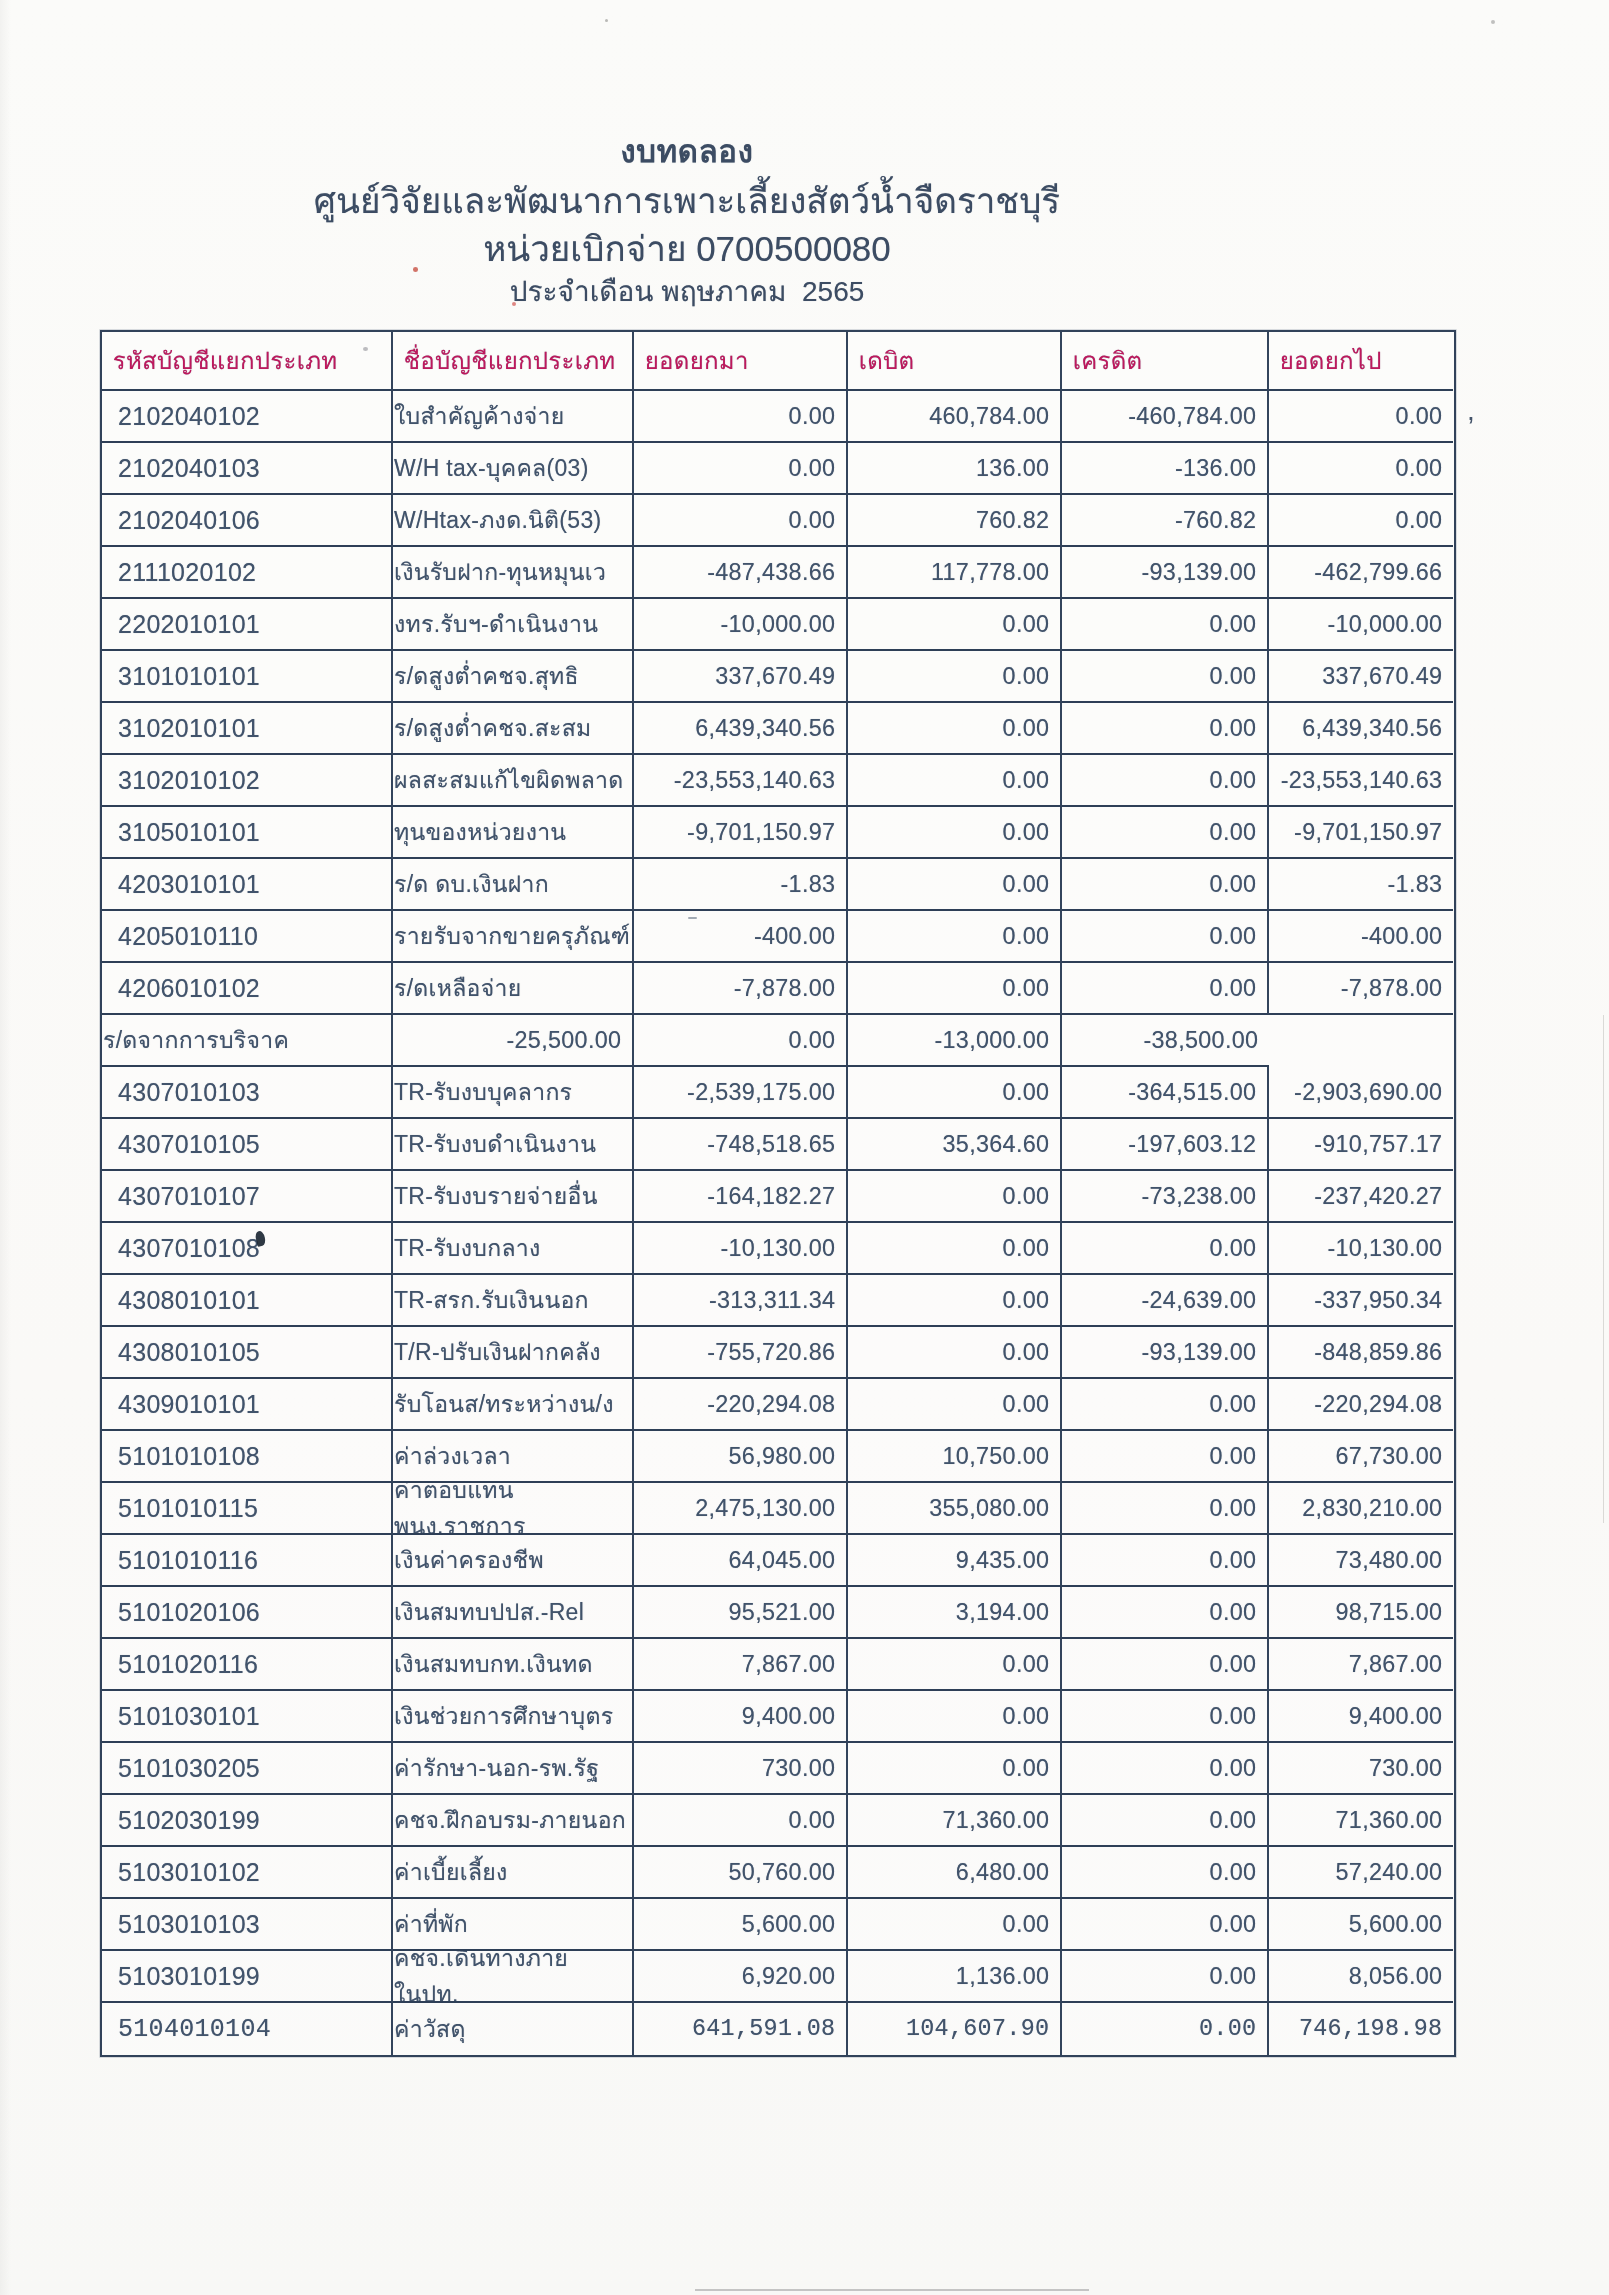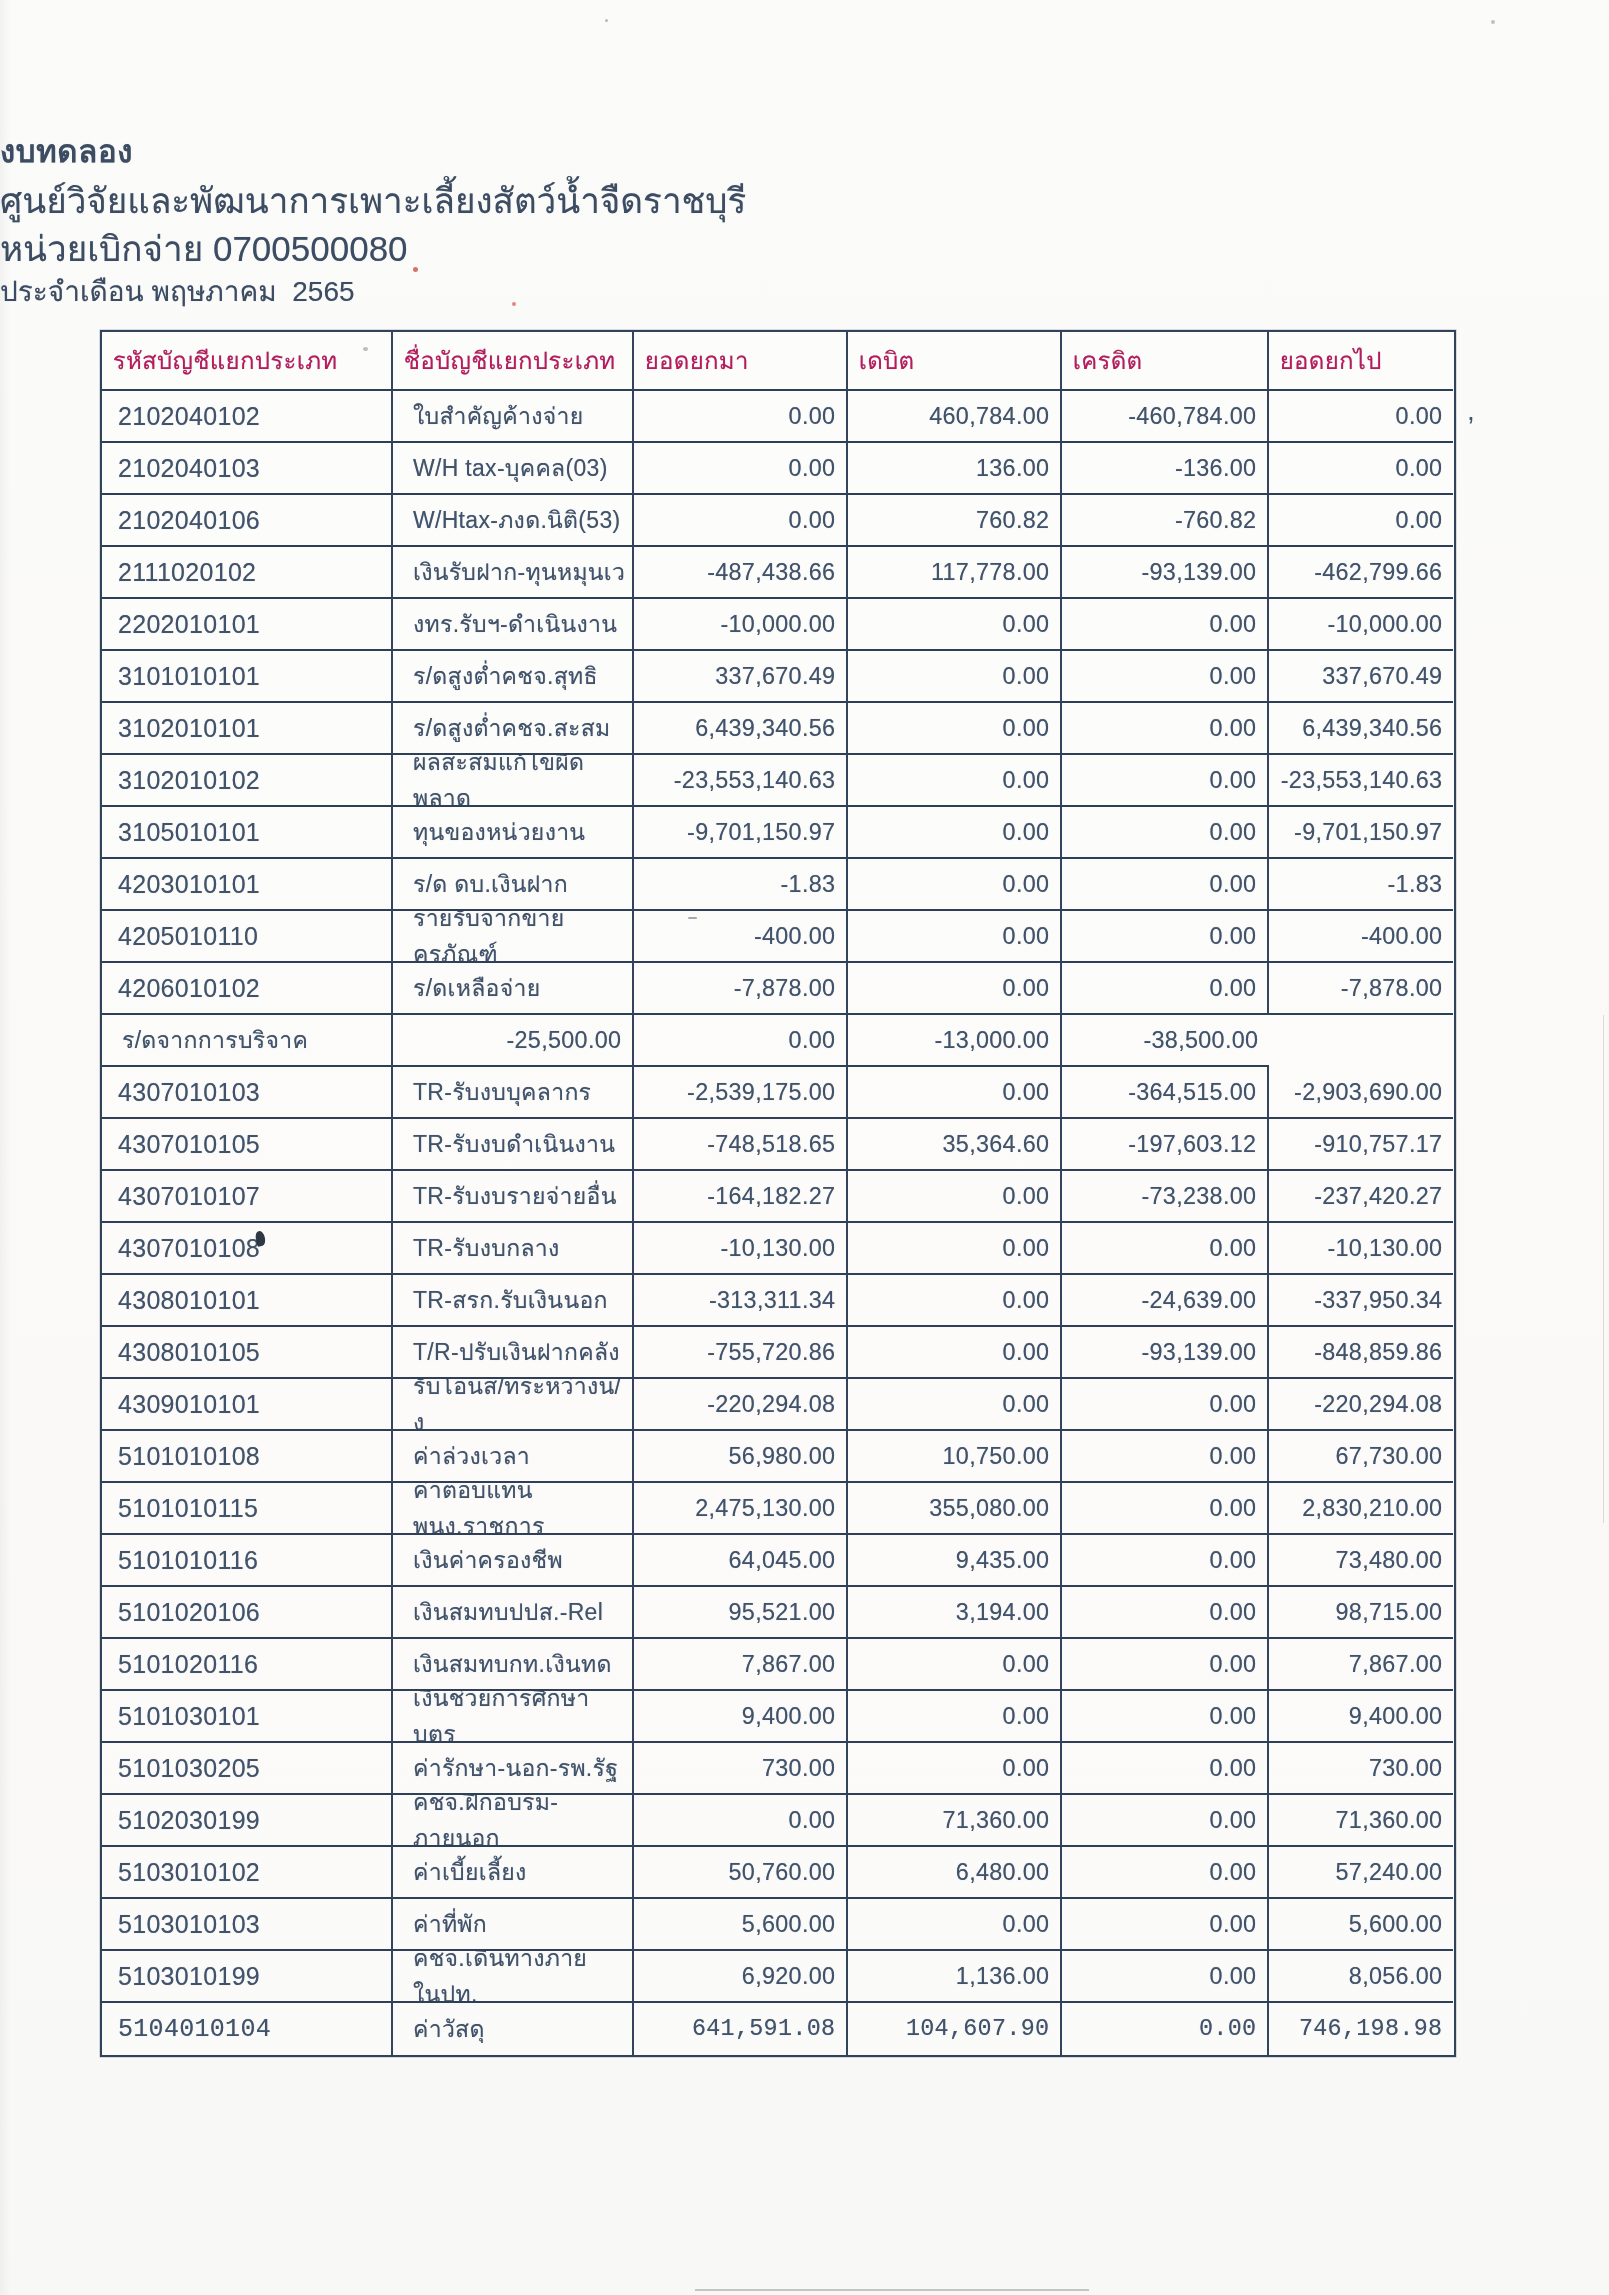--- a/index.html
+++ b/index.html
@@ -11,21 +11,21 @@
   }
   
   .page::before{
     content:"";position:absolute;left:0;top:0;width:10.7px;height:100%;
     background:linear-gradient(90deg,rgba(70,70,70,0.05),rgba(0,0,0,0));
   }
   .page{position:absolute;inset:0;}
 
   
   .doc-header{
-    position:absolute;top:134px;left:0;width:1374px;
+    position:absolute;top:134px;left:0;width:1374px;text-align:center;
     color:#3c4c63;text-shadow:0 0 0.7px rgba(60,76,99,.45);
   }
   .doc-line{white-space:pre;line-height:1.18;}
   .doc-title{font-size:31px;font-weight:600;margin-bottom:9.4px;letter-spacing:0.7px;}
   .doc-org{font-size:35px;font-weight:500;margin-bottom:6.7px;}
   .doc-unit{font-size:35px;font-weight:500;margin-bottom:5.3px;}
   .doc-period{font-size:28px;font-weight:500;}
 
   
   .trial-table{
@@ -45,21 +45,21 @@
     display:flex;align-items:center;
     height:52px;
     overflow:hidden;
     text-shadow:0 0 0.7px rgba(61,77,99,.5);
     letter-spacing:0.3px;
   }
   .cell:last-child{border-right:none;}
   .trow:last-child .cell{border-bottom:none;font-family:Liberation Mono, monospace;}
   .thead .cell{height:59px;font-size:24px;padding-left:10.7px;color:#be185d;}
   .c-code{padding-left:16px;font-size:25px;}
-  .c-name{padding-left:20px;font-size:23px;}
+  .c-name{padding-left:1px;font-size:23px;}
   .c-num{justify-content:flex-end;padding-right:10.7px;font-size:23.4px;font-variant-numeric:tabular-nums;}
 
   
   .speck{position:absolute;border-radius:50%;}
   .artifact-comma{position:absolute;left:1467px;top:395px;font-size:28px;color:#44546a;}
   .ink-blob{
     position:absolute;left:256px;top:1231px;width:8.7px;height:15.4px;
     background:#1d2834;border-radius:60% 60% 60% 10%;transform:rotate(-14deg);opacity:.92;
   }
   .bottom-scan-line{position:absolute;left:695px;top:2289px;width:394px;height:2px;background:#99999a;opacity:.55;}

